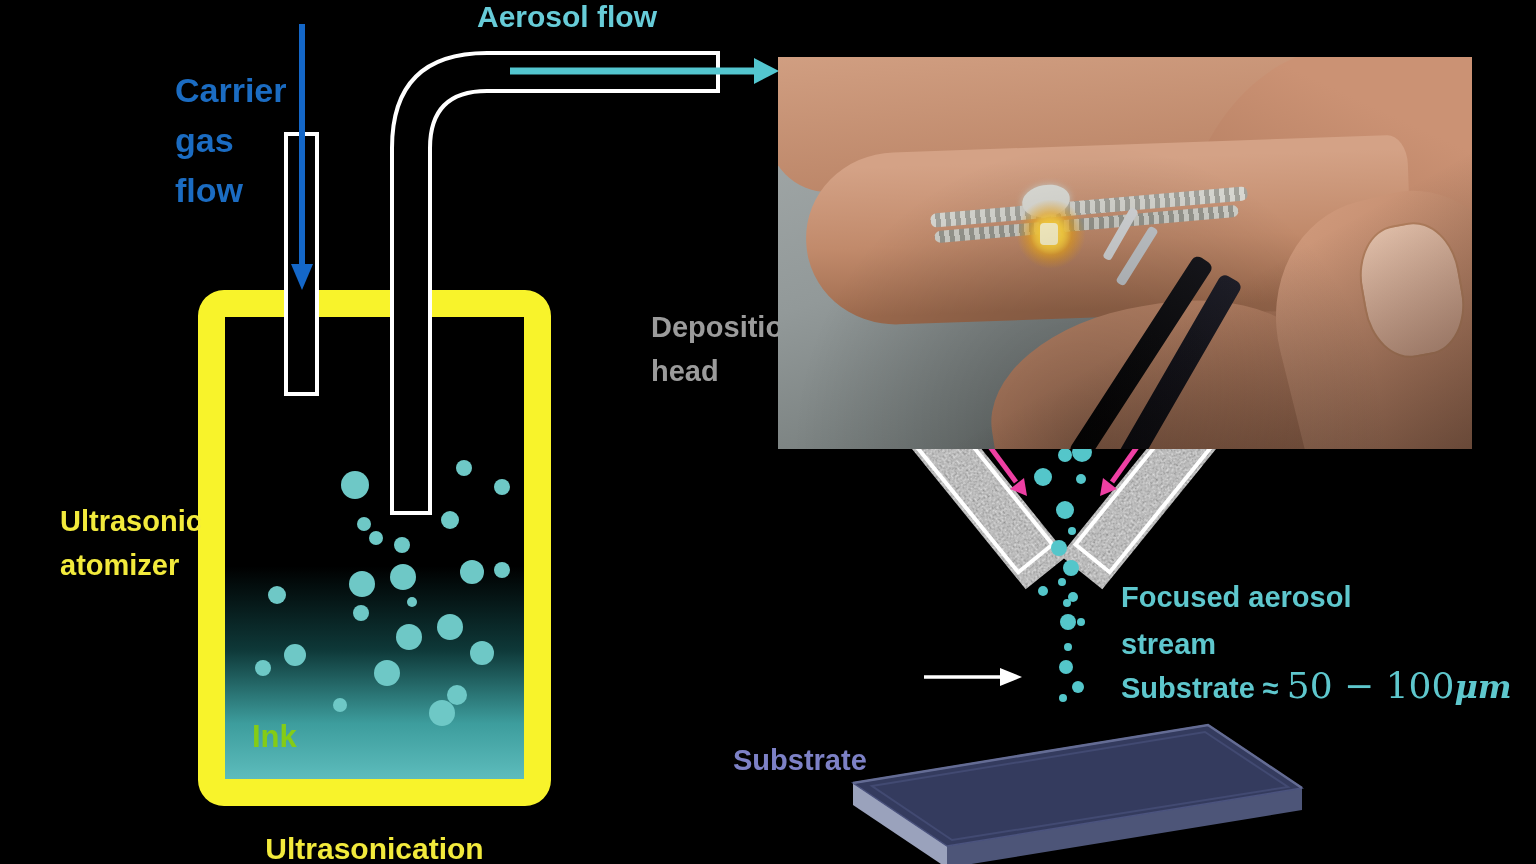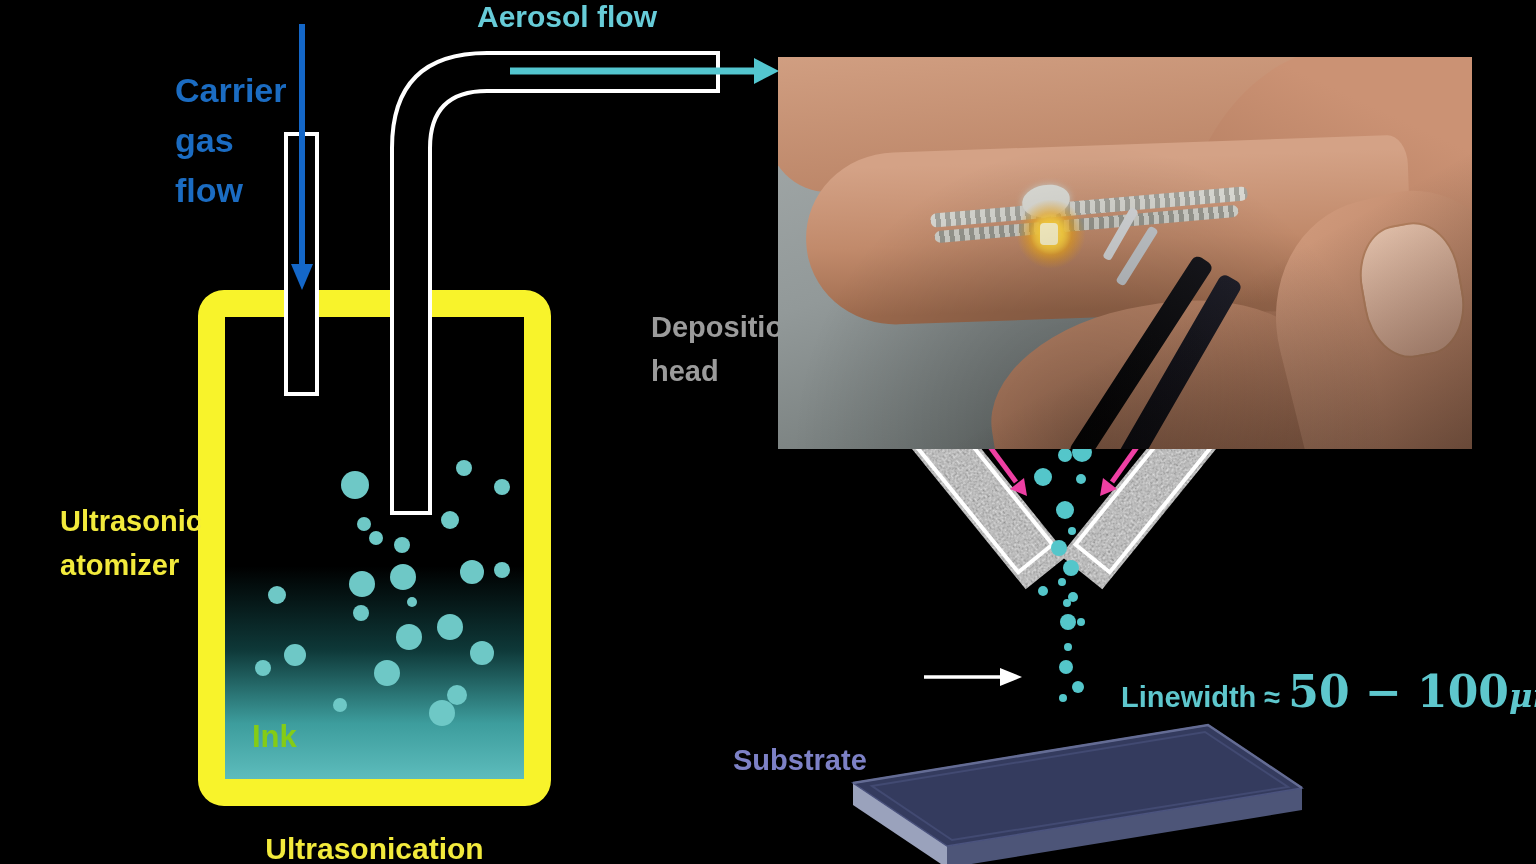--- a/index.html
+++ b/index.html
@@ -15,21 +15,21 @@
   .lbl{position:absolute;font-weight:bold;white-space:pre-line;z-index:10;line-height:1.45;}
   .lbl-aerosol{left:477px;top:0px;font-size:30px;color:#67ccd8;line-height:1.1;}
   .lbl-carrier{left:175px;top:66px;font-size:34px;color:#1b6cc2;line-height:1.47;}
   .lbl-atomizer{left:22px;top:500px;font-size:29px;color:#f2ea3c;line-height:1.5;margin-left:38px;}
   .lbl-ink{left:252px;top:715px;font-size:31px;color:#84cc16;z-index:10;}
   .lbl-ultrasonication{left:198px;top:827px;width:353px;text-align:center;font-size:30px;color:#f2ea3c;}
   .lbl-deposition{left:651px;top:305px;font-size:29px;color:#9b9b9b;line-height:1.52;z-index:3;}
   .lbl-substrate{left:733px;top:716px;font-size:29px;color:#7d81c6;margin-top:23px;}
   .lbl-focused{left:1121px;top:574px;font-size:29px;color:#5ec7cd;line-height:1.62;}
   .lbl-linewidth{left:1121px;top:660px;font-size:29px;color:#5ec7cd;white-space:nowrap;}
-  .lw-math{font-family:"DejaVu Serif",serif;font-size:44px;font-weight:bold;}
+  .lw-math{font-family:"DejaVu Serif",serif;font-size:36px;font-weight:normal;}
   .lw-unit{font-family:"DejaVu Serif",serif;font-size:32px;font-weight:bold;font-style:italic;}
   
   .photo{position:absolute;left:778px;top:57px;width:694px;height:392px;overflow:hidden;z-index:5;
     background:linear-gradient(160deg,#a6acac 0%,#929999 40%,#7a8180 65%,#565c59 100%);}
   .photo div{position:absolute;}
   .skin-top{left:-10px;top:-10px;width:610px;height:145px;border-radius:0 0 70px 60px;
     background:linear-gradient(175deg,#d2a083,#b67f61);}
   .hand-right{left:398px;top:-10px;width:310px;height:415px;border-radius:55% 0 0 32%;
     background:linear-gradient(205deg,#cb9274 20%,#9d6a4e 85%);}
   .finger-main{left:28px;top:88px;width:604px;height:172px;transform:rotate(-2deg);
@@ -186,17 +186,19 @@
   <div class="lbl lbl-carrier">Carrier
 gas
 flow</div>
   <div class="lbl lbl-atomizer">Ultrasonic
 atomizer</div>
   <div class="lbl lbl-ink">Ink</div>
   <div class="lbl lbl-ultrasonication">Ultrasonication</div>
   <div class="lbl lbl-deposition">Deposition
 head</div>
   <div class="lbl lbl-substrate">Substrate</div>
+  <div class="lbl lbl-focused">Focused aerosol
+stream</div>
   <div class="lbl lbl-linewidth">
-    <span>Linewidth ≈ </span><span class="lw-math">50 − 100</span><span class="lw-unit">μm</span>
+    <span>Substrate ≈ </span><span class="lw-math">50 − 100</span><span class="lw-unit">μm</span>
   </div>
 
 </div>
 
 </body></html>

